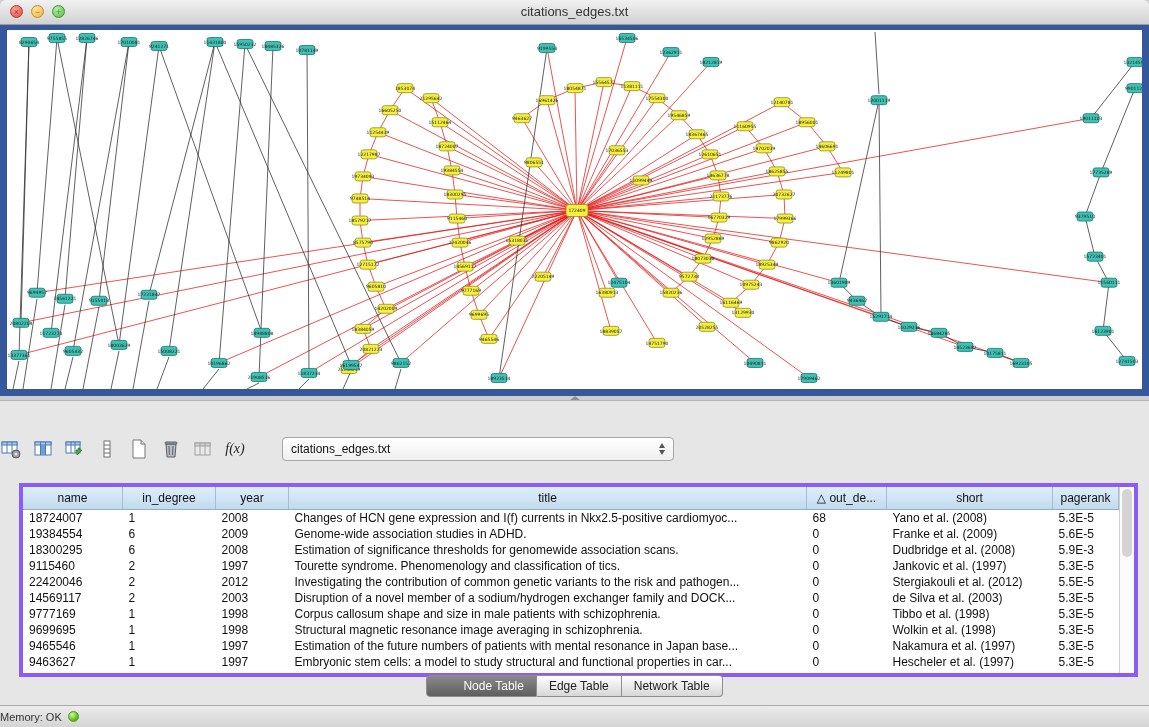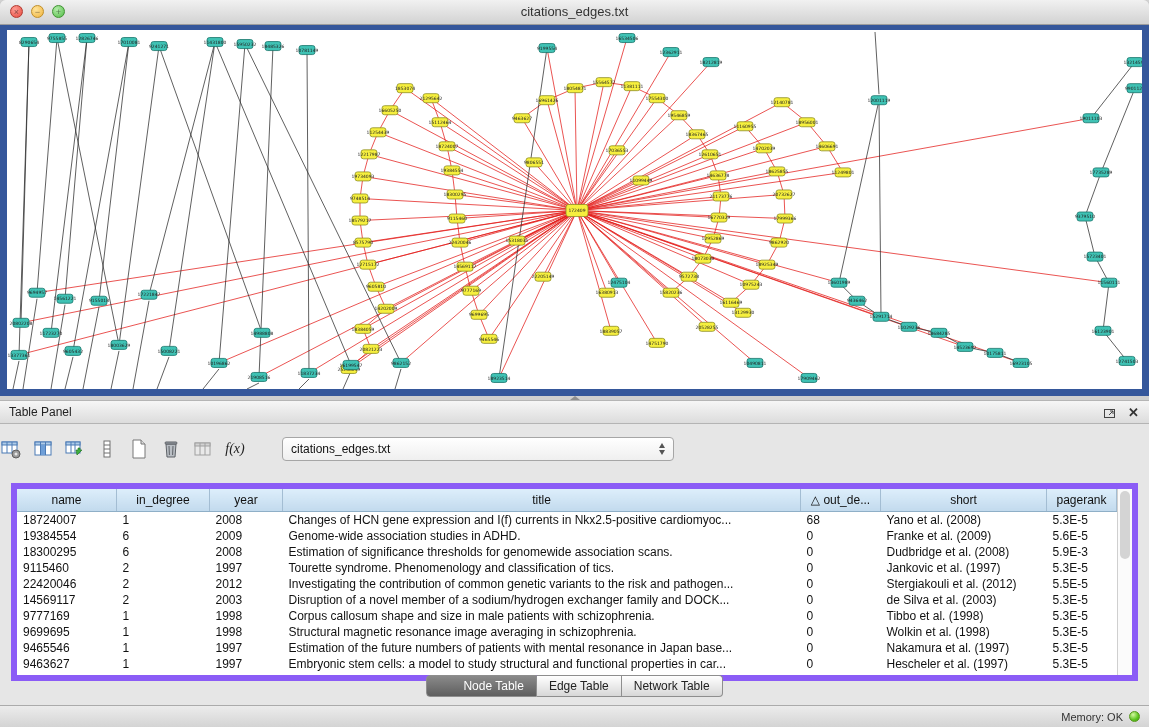--- a/index.html
+++ b/index.html
@@ -35,35 +35,35 @@
   .float-icon svg{display:block;}
 
   .toolbar{position:absolute;top:22px;left:0;right:0;height:52px;display:flex;align-items:center;gap:10px;}
   .tb-icon{width:22px;height:22px;display:flex;align-items:center;justify-content:center;}
   .fx{font-family:"Liberation Serif",serif;font-style:italic;font-size:14px;color:#222;}
   .combo{margin-left:26px;width:392px;height:24px;background:linear-gradient(#ffffff,#efefef);border:1px solid #a6a6a6;border-radius:4px;display:flex;align-items:center;justify-content:space-between;padding:0 8px;font-size:12px;color:#111;box-sizing:border-box;}
   .stepper{display:flex;flex-direction:column;align-items:center;}
   .stepper .up{width:0;height:0;border-left:3.5px solid transparent;border-right:3.5px solid transparent;border-bottom:5px solid #555;margin-bottom:2px;}
   .stepper .dn{width:0;height:0;border-left:3.5px solid transparent;border-right:3.5px solid transparent;border-top:5px solid #555;}
 
-  .table-wrap{position:absolute;left:11px;right:11px;top:82px;height:186px;background:#fff;border:6px solid #8b5cf6;overflow:hidden;}
+  .table-wrap{position:absolute;left:19px;right:11px;top:82px;height:186px;background:#fff;border:4px solid #8b5cf6;overflow:hidden;}
   table{border-collapse:collapse;table-layout:fixed;width:calc(100% - 15px);font-size:12px;color:#111;}
   th{height:20px;background:linear-gradient(#ddeefb,#c2daed);border-right:1px solid #a3bdd3;border-bottom:1px solid #8fafc7;font-weight:normal;font-size:12px;text-align:center;overflow:hidden;white-space:nowrap;}
   td{height:16px;line-height:16px;padding:0 6px;white-space:nowrap;overflow:hidden;text-align:left;}
   .c0{width:97px}.c1{width:90px}.c2{width:70px}.c3{width:515px}.c4{width:77px}.c5{width:163px}.c6{width:auto}
   .vscroll{position:absolute;top:0;right:0;bottom:0;width:15px;background:#fbfbfb;border-left:1px solid #cfcfcf;box-sizing:border-box;}
   .vscroll .thumb{margin:2px 2px;width:10px;height:68px;background:#d4d4d4;border-radius:6px;}
 
   .tabs{position:absolute;left:0;right:0;top:274px;display:flex;justify-content:center;}
   .tab{height:20px;line-height:20px;padding:0 12px;font-size:12px;border:1px solid #8e8e8e;border-left:none;background:linear-gradient(#ffffff,#d7d7d7);color:#222;cursor:default;}
   .tab:first-child{border-left:1px solid #8e8e8e;border-radius:4px 0 0 4px;}
   .tab:last-child{border-radius:0 4px 4px 0;}
   .tab.active{background:linear-gradient(#8a8a8a,#5e5e5e);color:#fff;padding-left:36px;}
 
-  .statusbar{position:absolute;top:705px;left:0;width:1149px;height:22px;background:linear-gradient(#ececec,#d4d4d4);border-top:1px solid #ababab;box-sizing:border-box;display:flex;align-items:center;justify-content:flex-end;}
+  .statusbar{position:absolute;top:705px;left:0;width:1149px;height:22px;background:linear-gradient(#ececec,#d4d4d4);border-top:1px solid #ababab;box-sizing:border-box;display:flex;align-items:center;}
   .statusbar span{font-size:11px;color:#333;}
   .mem-dot{width:11px;height:11px;border-radius:50%;background:radial-gradient(circle at 35% 30%,#d4f7a0,#5cc41e 60%,#3f9a12);border:1px solid #57971b;margin:0 9px 0 6px;box-sizing:border-box;}
 </style>
 </head>
 <body>
 
 <div class="desktop">
 
   <div class="net-window">
     <div class="titlebar">
@@ -501,32 +501,20 @@
           <text x="1120" y="331.7" class="nl">12741503</text>
         </svg>
     </div>
   </div>
 
   <div class="splitter">
       <span class="grip"></span>
     </div>
 
   <div class="table-panel">
-    <div class="panel-titlebar">
-      <span class="panel-title">Table Panel</span>
-      <span class="panel-actions">
-        <span class="float-icon">
-          <svg width="13" height="13">
-              <rect x="1.5" y="3.5" width="10" height="8" fill="none" stroke="#444"></rect>
-              <path d="M6 9 L10 5 M10 5 h-3 M10 5 v3" stroke="#444" fill="none"></path>
-            </svg>
-        </span>
-        <span class="close-icon">✕</span>
-      </span>
-    </div>
 
     <div class="toolbar">
       <span class="tb-icon">
         <svg width="22" height="22">
             <rect x="2" y="4" width="15" height="11" fill="#fff" stroke="#4a7ab5"></rect>
             <rect x="2" y="4" width="15" height="3" fill="#aecbe8" stroke="#4a7ab5"></rect>
             <line x1="7" y1="4" x2="7" y2="15" stroke="#4a7ab5"></line>
             <line x1="12" y1="4" x2="12" y2="15" stroke="#4a7ab5"></line>
             <circle cx="16" cy="16" r="4" fill="#9a9a9a" stroke="#5d5d5d"></circle>
             <circle cx="16" cy="16" r="1.5" fill="#e6e6e6"></circle>

